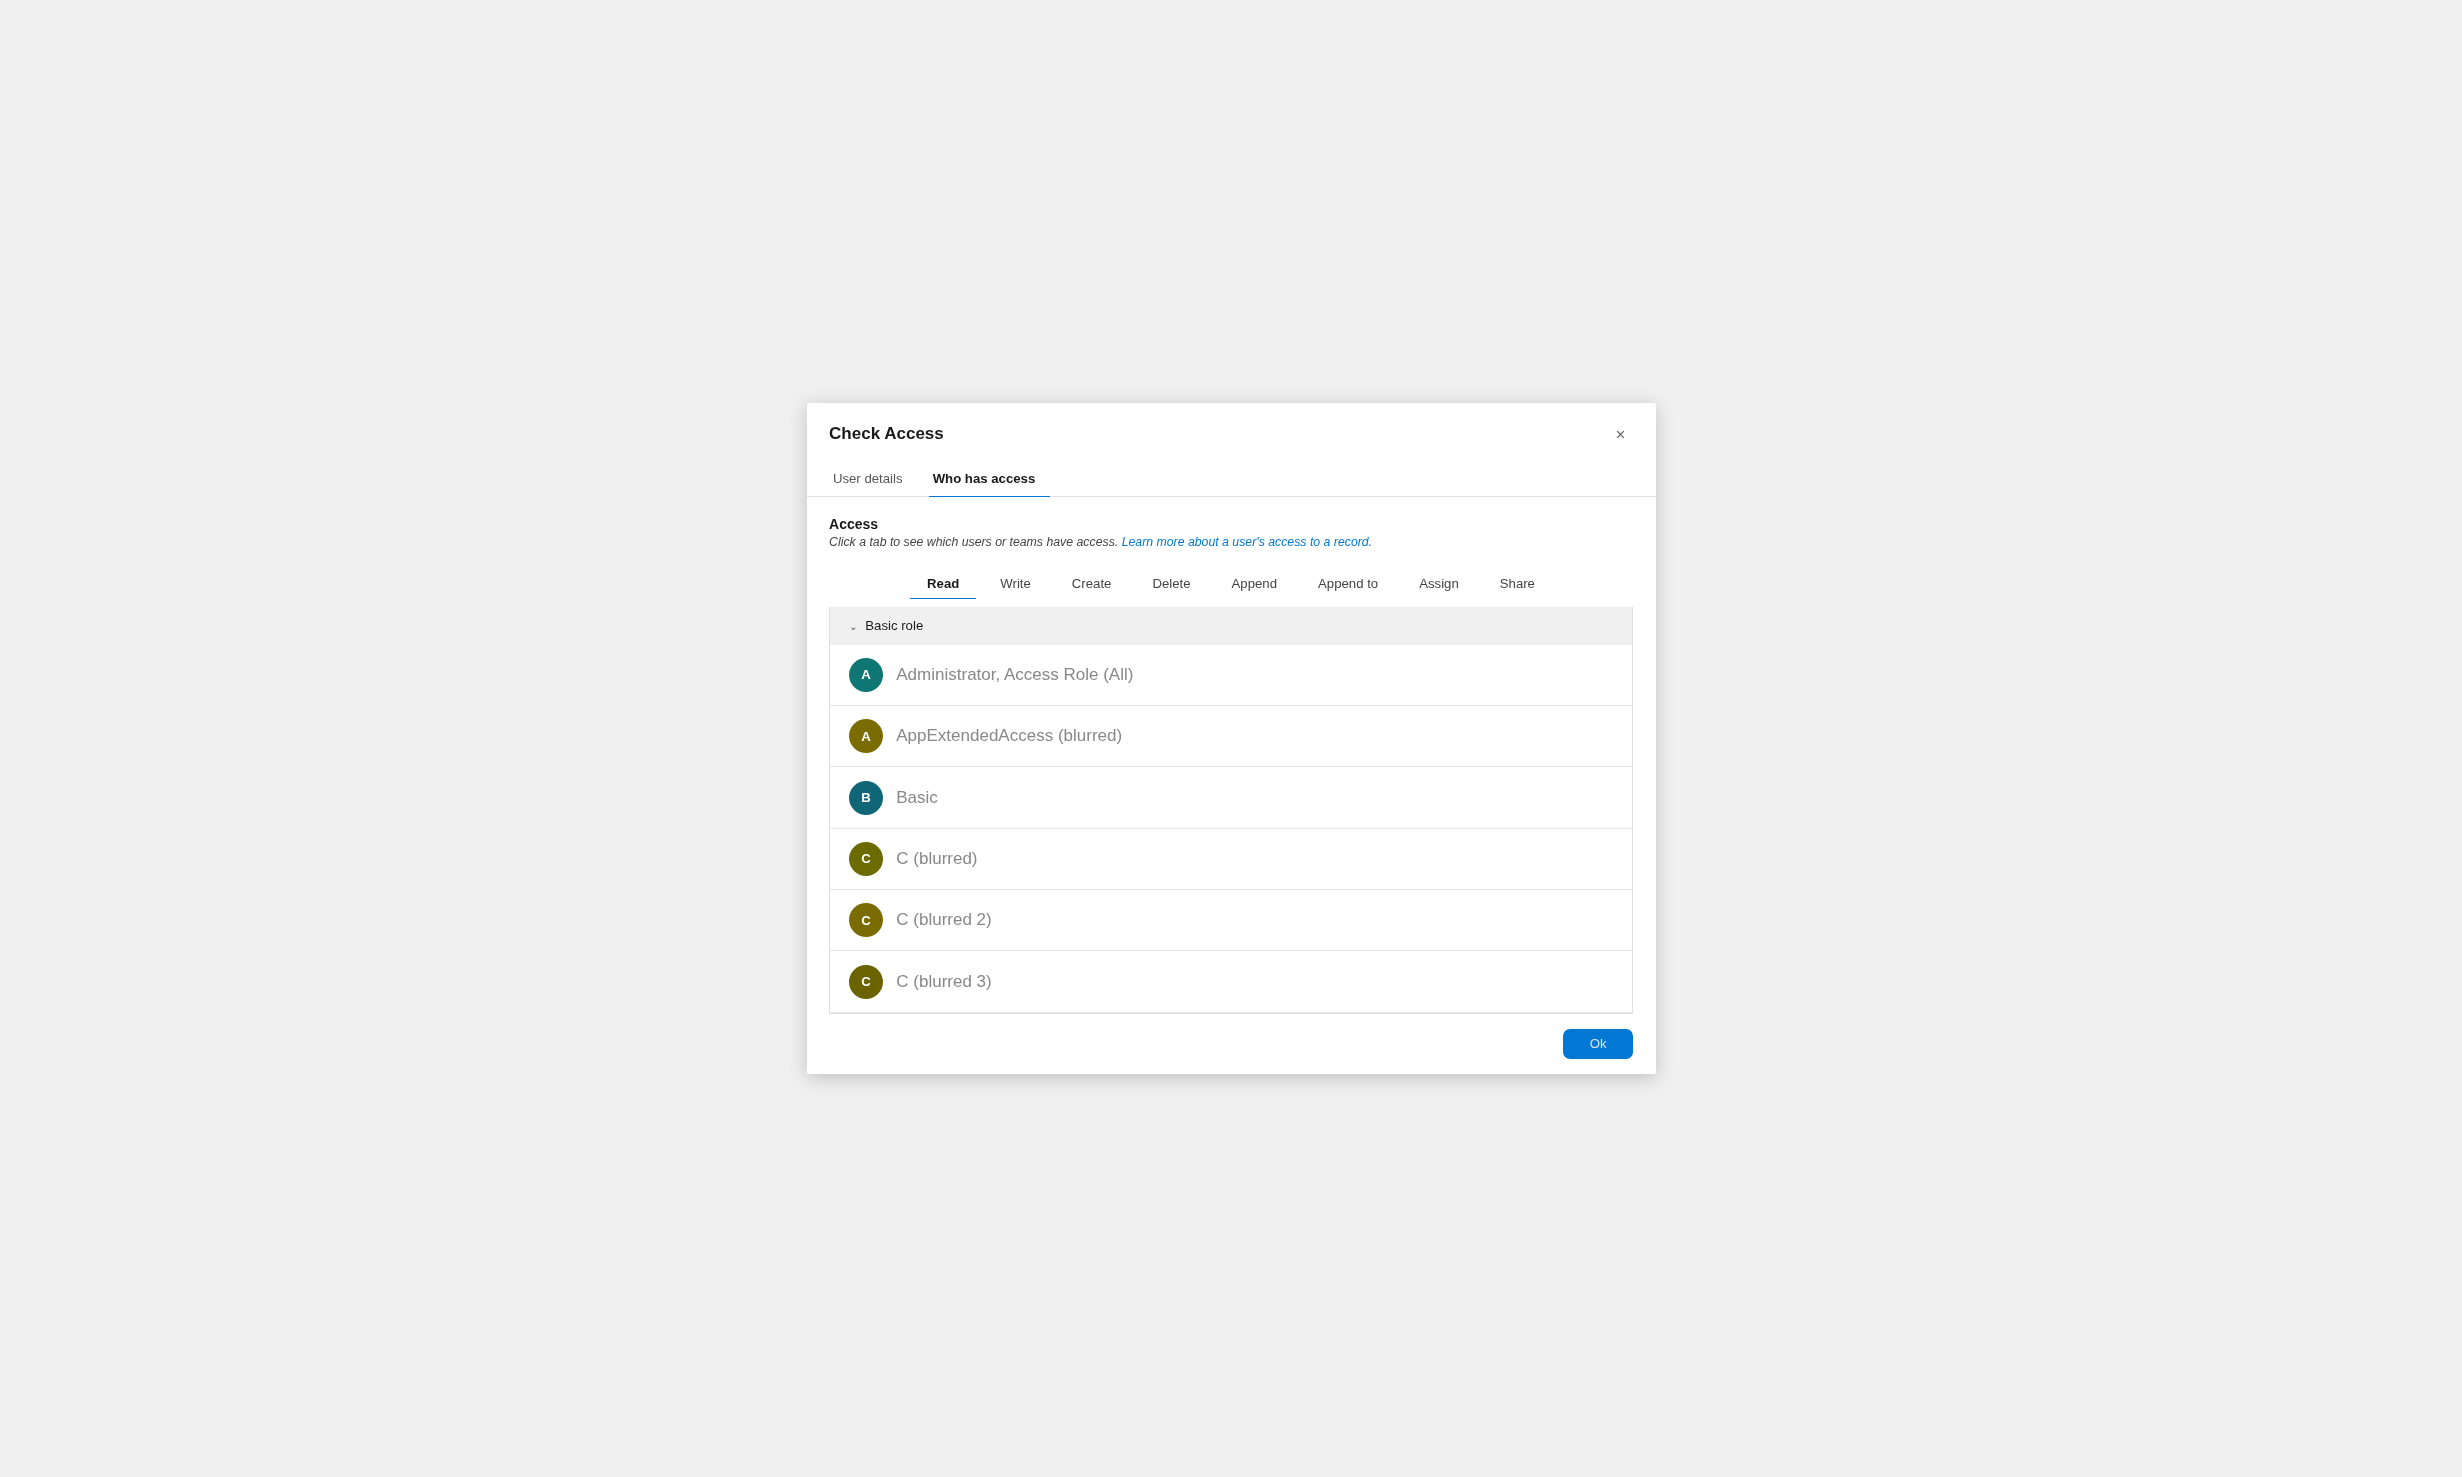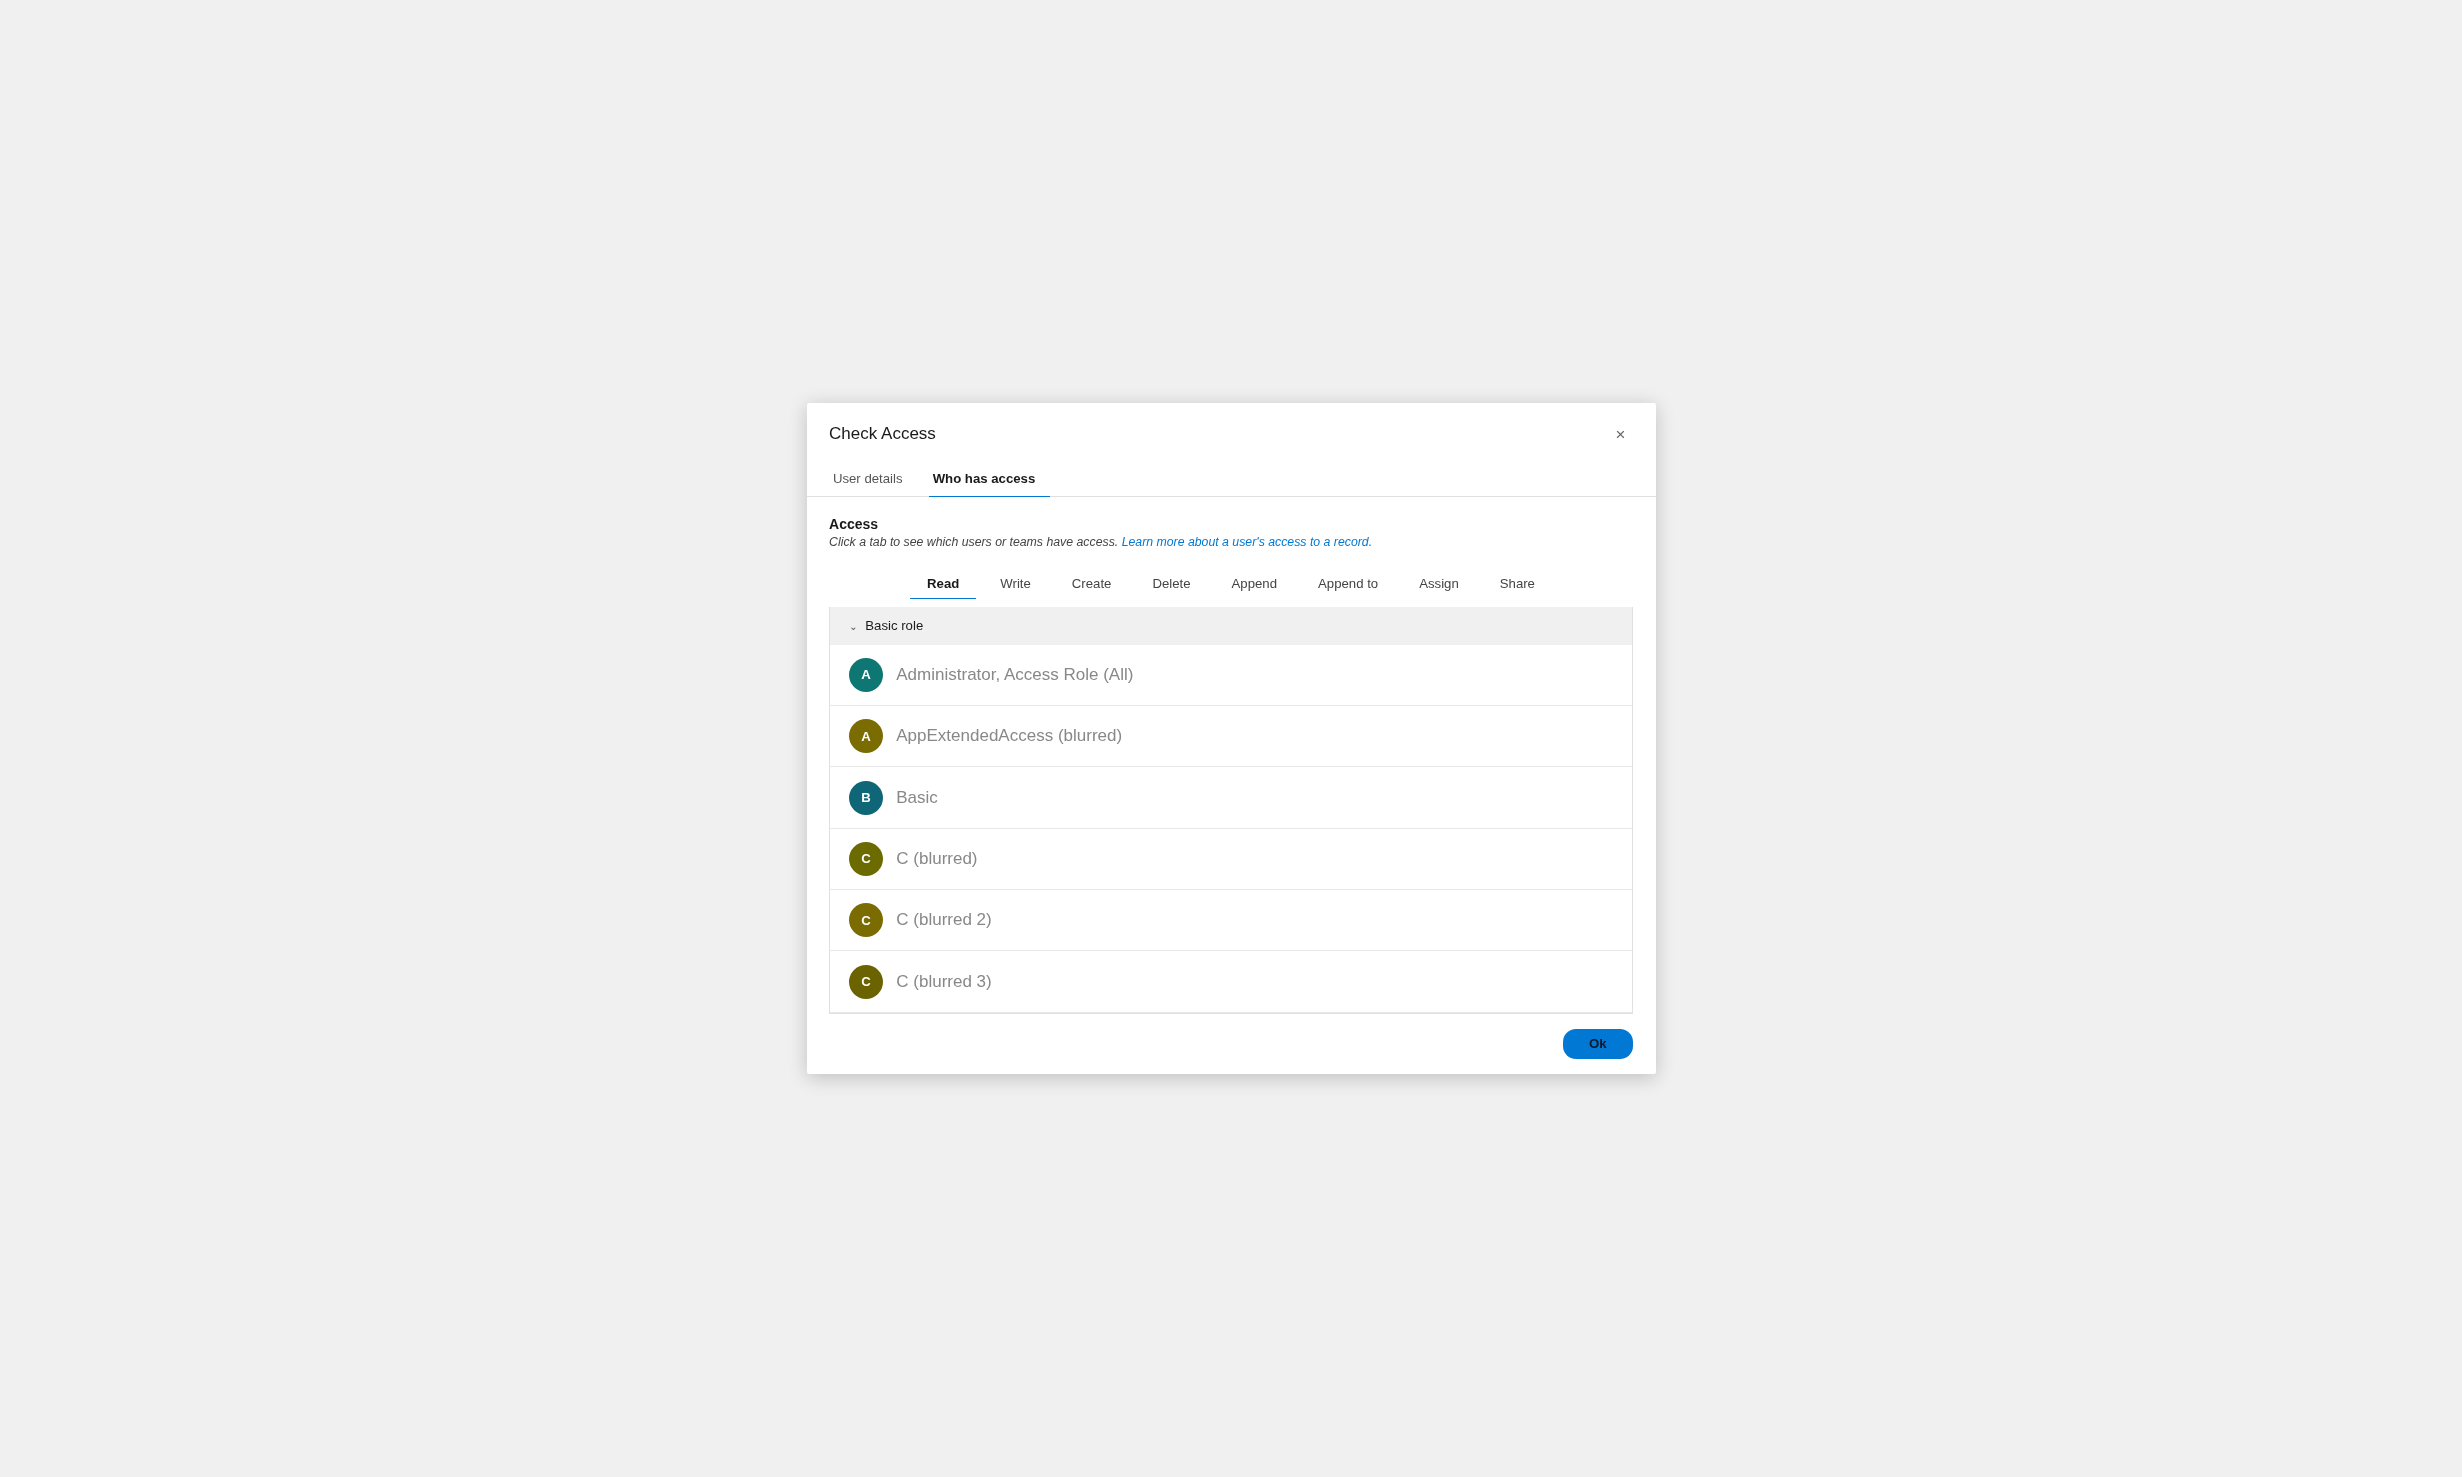--- a/index.html
+++ b/index.html
@@ -30,21 +30,21 @@
 
     .dialog-header {
       display: flex;
       justify-content: space-between;
       align-items: center;
       padding: 19px 22.6px 0 22.6px;
     }
 
     .dialog-title {
       font-size: 17px;
-      font-weight: 400;
+      font-weight: 700;
       color: #1a1a1a;
     }
 
     .close-button {
       background: none;
       border: none;
       cursor: pointer;
       font-size: 17px;
       color: #666;
       padding: 3.8px 7.5px;
@@ -184,27 +184,27 @@
     }
 
     .dialog-footer {
       display: flex;
       justify-content: flex-end;
       padding: 15px 22.6px;
     }
 
     .ok-button {
       background-color: #0078d4;
-      color: #0f172a;
+      color: #e5e5e5;
       border: none;
       padding: 7.5px 26.4px;
       font-size: 13.2px;
-      font-weight: 700;
-      cursor: pointer;
-      border-radius: 13px;
+      font-weight: 400;
+      cursor: pointer;
+      border-radius: 7px;
     }
   </style>
 </head>
 <body>
 
 <div class="dialog">
 
   <div class="dialog-header">
     <span class="dialog-title">Check Access</span>
     <button class="close-button">×</button>

